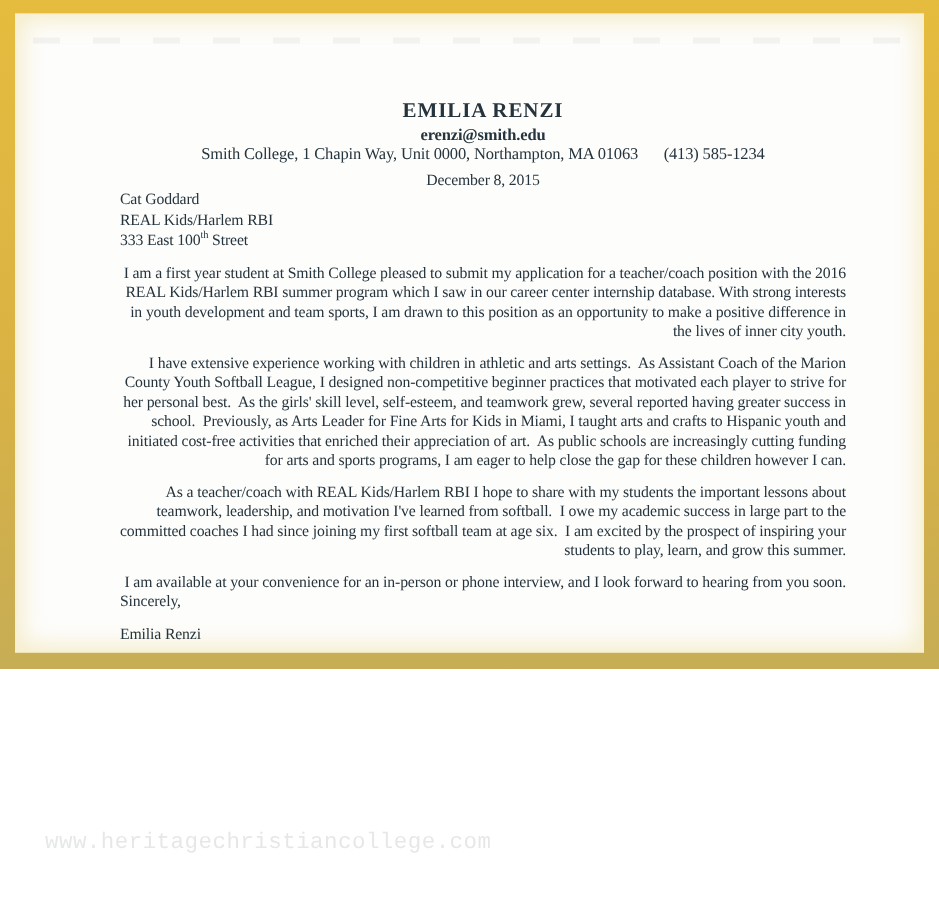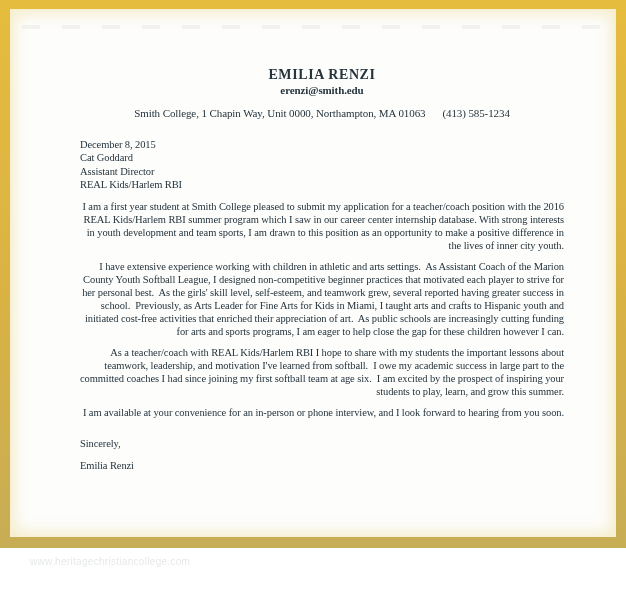--- a/index.html
+++ b/index.html
@@ -1,20 +1,20 @@
 <!DOCTYPE html>
 <html><head>
 <meta charset="utf-8">
 <style>
   html, body { margin: 0; padding: 0; background: #ffffff; }
   body { width: 626px; height: 602px; overflow: hidden; }
 
   .frame {
     position: relative;
-    width: 626px; height: 548px;
+    width: 626px; height: 446px;
     box-sizing: border-box;
     padding: 9px 10px 11px 10px;
     background: linear-gradient(180deg, #e6bc3e 0%, #d9b244 55%, #c7ad55 100%);
   }
 
   .page {
     position: relative;
     width: 100%; height: 100%;
     box-sizing: border-box;
     background: #fdfdfc;
@@ -44,46 +44,46 @@
   }
   .letterhead-email {
     text-align: center;
     font-weight: bold;
     font-size: 11px;
     line-height: 13px;
   }
   .letterhead-contact {
     text-align: center;
     font-size: 11px;
-    margin-top: 10px;
+    margin-top: 0;
     line-height: 13px;
     white-space: nowrap;
   }
   .letterhead-contact .phone { padding-left: 17px; }
 
-  .date { margin-top: 18px; }
+  .date { margin-top: 4px; text-align: center; }
   .recipient { margin-top: 0; }
   .recipient div { line-height: 13.5px; }
   .recipient sup { font-size: 7px; line-height: 0; }
   .salutation { margin-top: 6px; }
 
   p.para {
     margin: 8px 0 0 0;
     white-space: pre-wrap;
     text-align: right;
   }
 
-  .closing { margin-top: 18px; }
+  .closing { }
   .signature { margin-top: 9px; }
 
   .watermark {
     position: absolute;
     left: 20px; top: 546px;
-    font-family: Liberation Sans, sans-serif;
-    font-size: 10px;
+    font-family: Liberation Mono, monospace;
+    font-size: 15px;
     color: #d4d8da;
     opacity: 0.6;
     filter: blur(0.4px);
     letter-spacing: 0.3px;
     white-space: nowrap;
   }
 </style>
 </head>
 <body>
 
@@ -97,22 +97,22 @@
       <div class="letterhead-email">erenzi@smith.edu</div>
       <div class="letterhead-contact">
         <span>Smith College, 1 Chapin Way, Unit 0000, Northampton, MA 01063</span><span class="phone">(413) 585-1234</span>
       </div>
     </div>
 
     <div class="date">December 8, 2015</div>
 
     <div class="recipient">
       <div>Cat Goddard</div>
-      <div>Assistant Director</div>
       <div>REAL Kids/Harlem RBI</div>
+      <div><span>333 East 100</span><sup>th</sup><span> Street</span></div>
     </div>
 
 
     <p class="para">I am a first year student at Smith College pleased to submit my application for a teacher/coach position with the 2016 REAL Kids/Harlem RBI summer program which I saw in our career center internship database. With strong interests in youth development and team sports, I am drawn to this position as an opportunity to make a positive difference in the lives of inner city youth.</p>
     <p class="para">I have extensive experience working with children in athletic and arts settings.  As Assistant Coach of the Marion County Youth Softball League, I designed non-competitive beginner practices that motivated each player to strive for her personal best.  As the girls' skill level, self-esteem, and teamwork grew, several reported having greater success in school.  Previously, as Arts Leader for Fine Arts for Kids in Miami, I taught arts and crafts to Hispanic youth and initiated cost-free activities that enriched their appreciation of art.  As public schools are increasingly cutting funding for arts and sports programs, I am eager to help close the gap for these children however I can.</p>
     <p class="para">As a teacher/coach with REAL Kids/Harlem RBI I hope to share with my students the important lessons about teamwork, leadership, and motivation I've learned from softball.  I owe my academic success in large part to the committed coaches I had since joining my first softball team at age six.  I am excited by the prospect of inspiring your students to play, learn, and grow this summer.</p>
     <p class="para">I am available at your convenience for an in-person or phone interview, and I look forward to hearing from you soon.</p>
 
     <div class="closing">Sincerely,</div>
     <div class="signature">Emilia Renzi</div>

